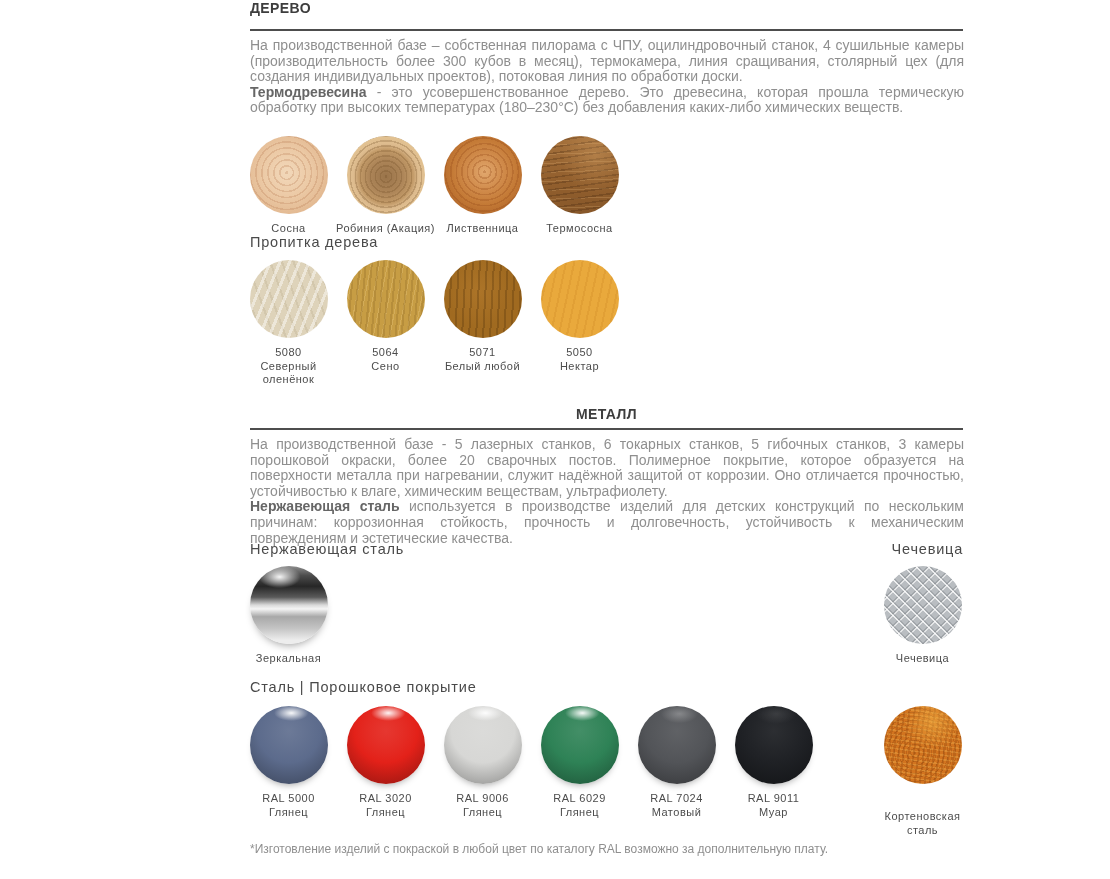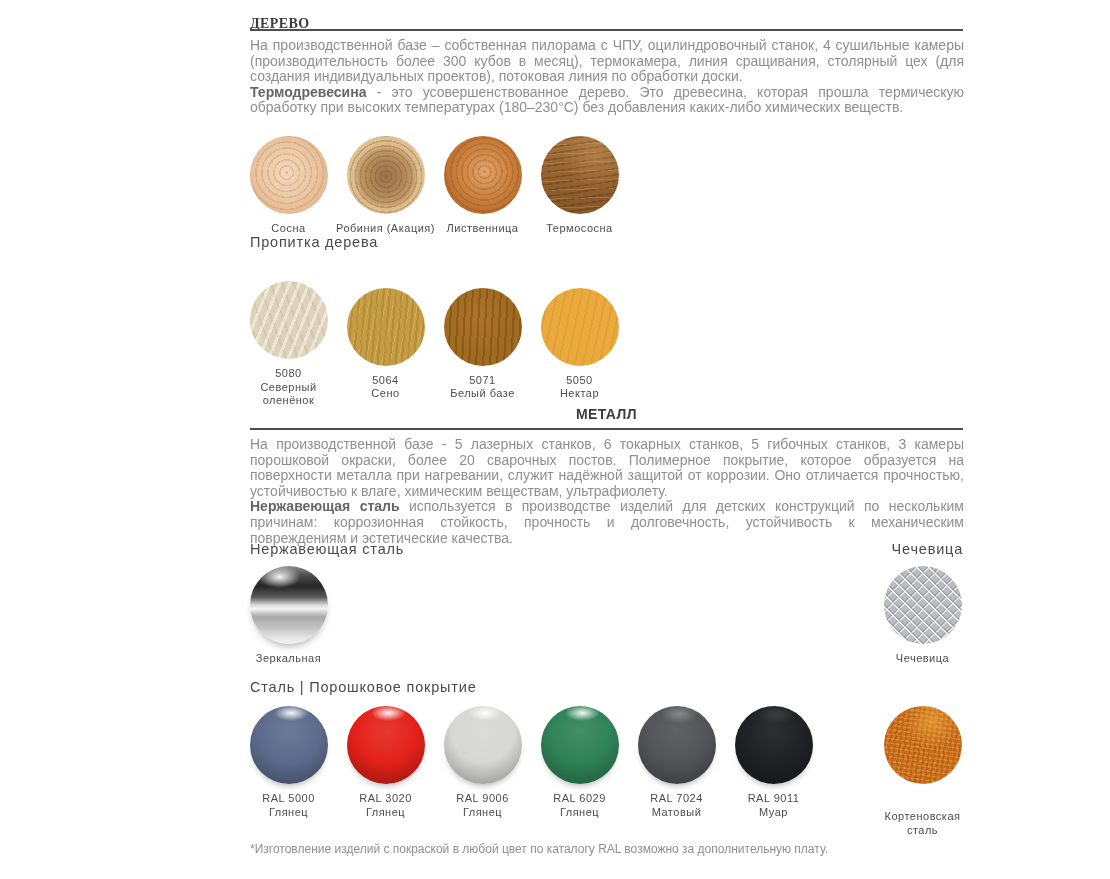--- a/index.html
+++ b/index.html
@@ -92,21 +92,21 @@
     radial-gradient(circle at 50% 32%, color-mix(in srgb, var(--swatch), #fff 6%) 0%, var(--swatch) 48%, color-mix(in srgb, var(--swatch), #000 40%) 98%);}
   .corten{background-color:var(--swatch);background-image:
     radial-gradient(circle at 62% 20%, rgba(245,180,70,.55), transparent 35%),
     repeating-linear-gradient(98deg, rgba(140,65,10,.30) 0 2px, transparent 2px 5px),
     repeating-linear-gradient(8deg, rgba(245,190,90,.30) 0 1.5px, transparent 1.5px 4.5px),
     repeating-radial-gradient(circle at 40% 60%, rgba(120,55,10,.25) 0 1px, transparent 1px 4px);}
 </style>
 </head>
 <body>
 
-<div class="sec-title" style="top:16px;font-family:Liberation Serif, serif;">ДЕРЕВО</div>
+<div class="sec-title" style="top:0;">ДЕРЕВО</div>
 <div class="rule" style="top:29px;"></div>
 
 <div class="paras" style="top:38px;">
   <p>На производственной базе – собственная пилорама с ЧПУ, оцилиндровочный станок, 4 сушильные камеры (производительность более 300 кубов в месяц), термокамера, линия сращивания, столярный цех (для создания индивидуальных проектов), потоковая линия по обработки доски.</p>
   <p><span class="bold">Термодревесина</span><span> - это усовершенствованное дерево. Это древесина, которая прошла термическую обработку при высоких температурах (180–230°C) без добавления каких-либо химических веществ.</span></p>
 </div>
 
 <div class="row" style="left:240px;top:136px;">
   <div class="cell">
     <div class="circle wood-pine" style="--swatch: #e6c09c;"></div>
@@ -121,40 +121,40 @@
     <div class="cap">Лиственница</div>
   </div>
   <div class="cell">
     <div class="circle wood-thermo" style="--swatch: #9a6a38;"></div>
     <div class="cap">Термососна</div>
   </div>
 </div>
 
 <div class="subhead" style="left:250px;top:234px;">Пропитка дерева</div>
 
-<div class="row" style="left:240px;top:281px;align-items:center;">
+<div class="row" style="left:240px;top:260px;">
   <div class="cell">
     <div class="circle imp-5080" style="--swatch: #ded3ba;"></div>
     <div class="cap">
       <span class="cap-code">5080</span>
       <span class="cap-name">Северный оленёнок</span>
     </div>
   </div>
   <div class="cell">
     <div class="circle imp-5064" style="--swatch: #c79d44;"></div>
     <div class="cap">
       <span class="cap-code">5064</span>
       <span class="cap-name">Сено</span>
     </div>
   </div>
   <div class="cell">
     <div class="circle imp-5071" style="--swatch: #a06a20;"></div>
     <div class="cap">
       <span class="cap-code">5071</span>
-      <span class="cap-name">Белый базе</span>
+      <span class="cap-name">Белый любой</span>
     </div>
   </div>
   <div class="cell">
     <div class="circle imp-5050" style="--swatch: #e9a93c;"></div>
     <div class="cap">
       <span class="cap-code">5050</span>
       <span class="cap-name">Нектар</span>
     </div>
   </div>
 </div>

